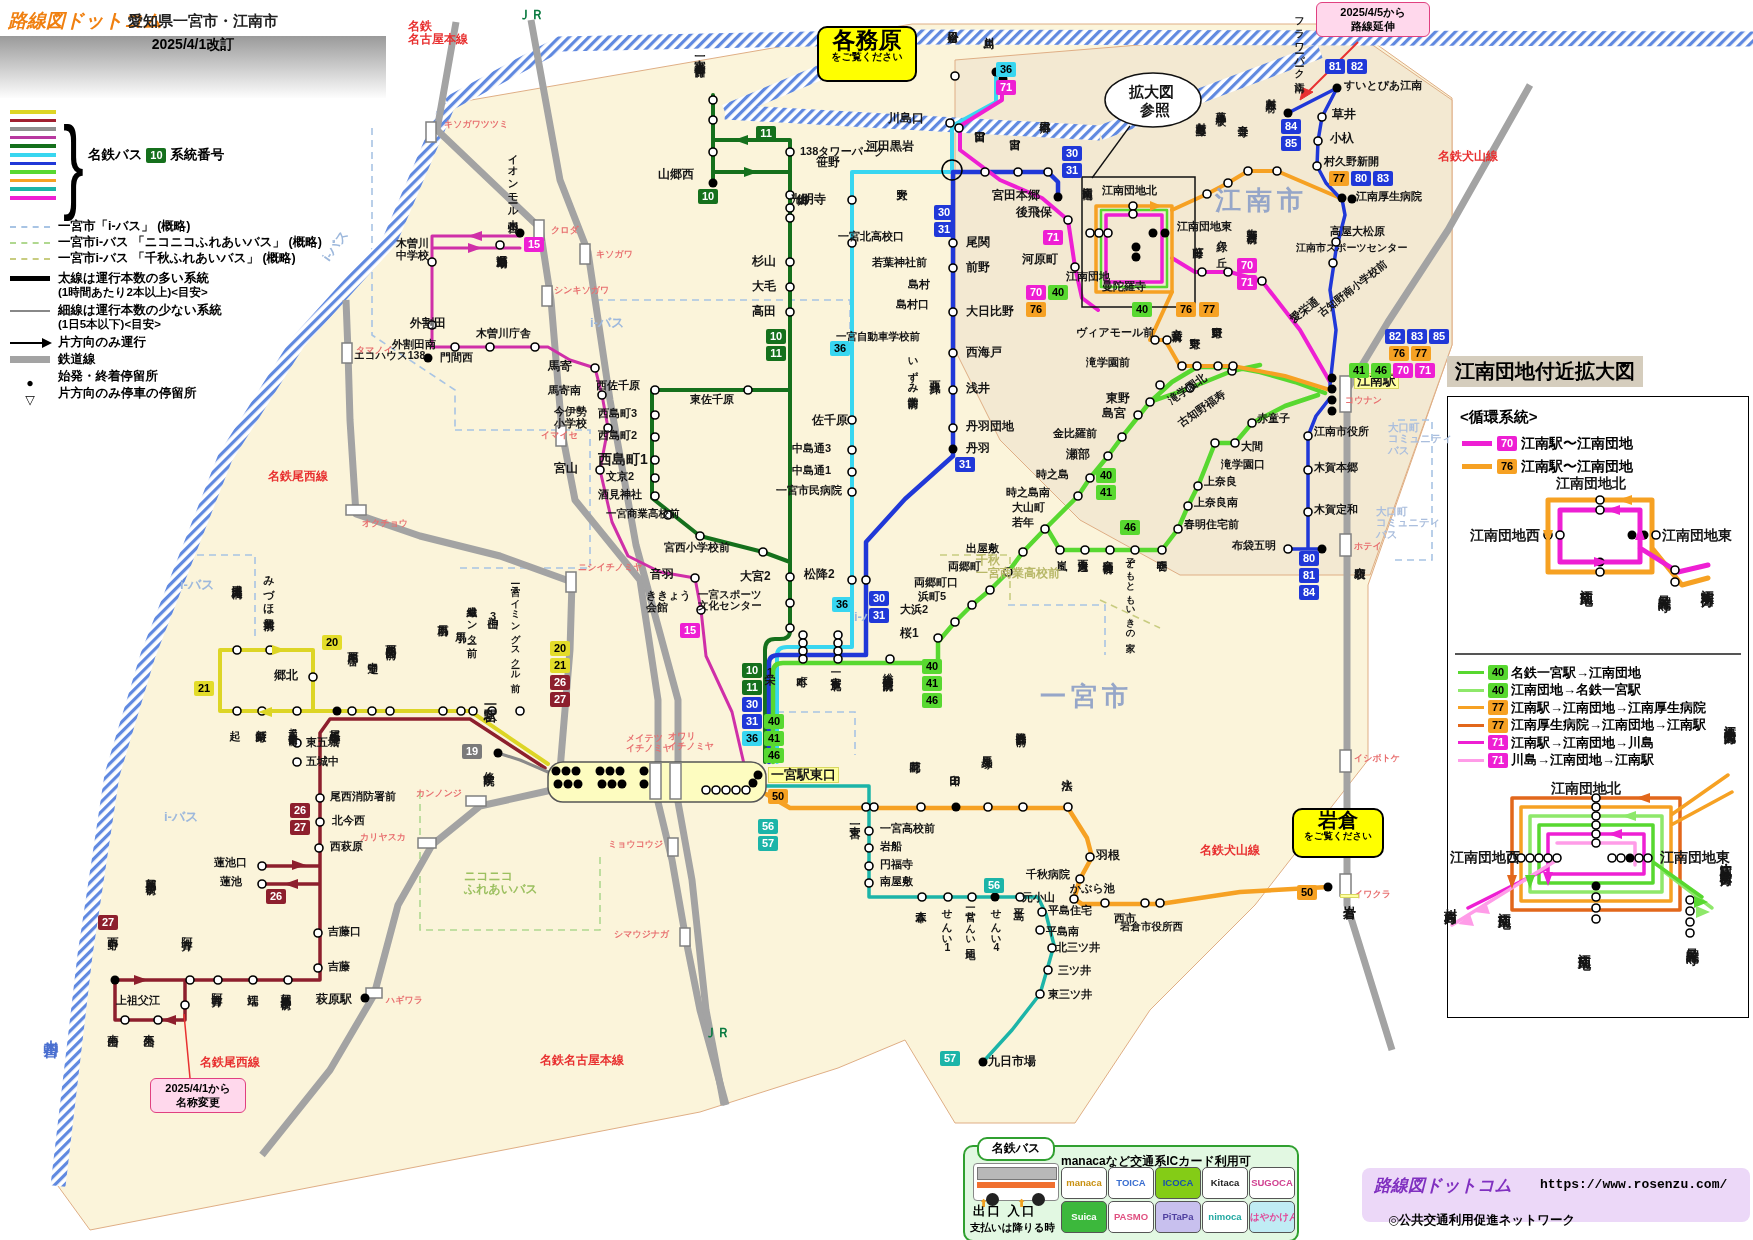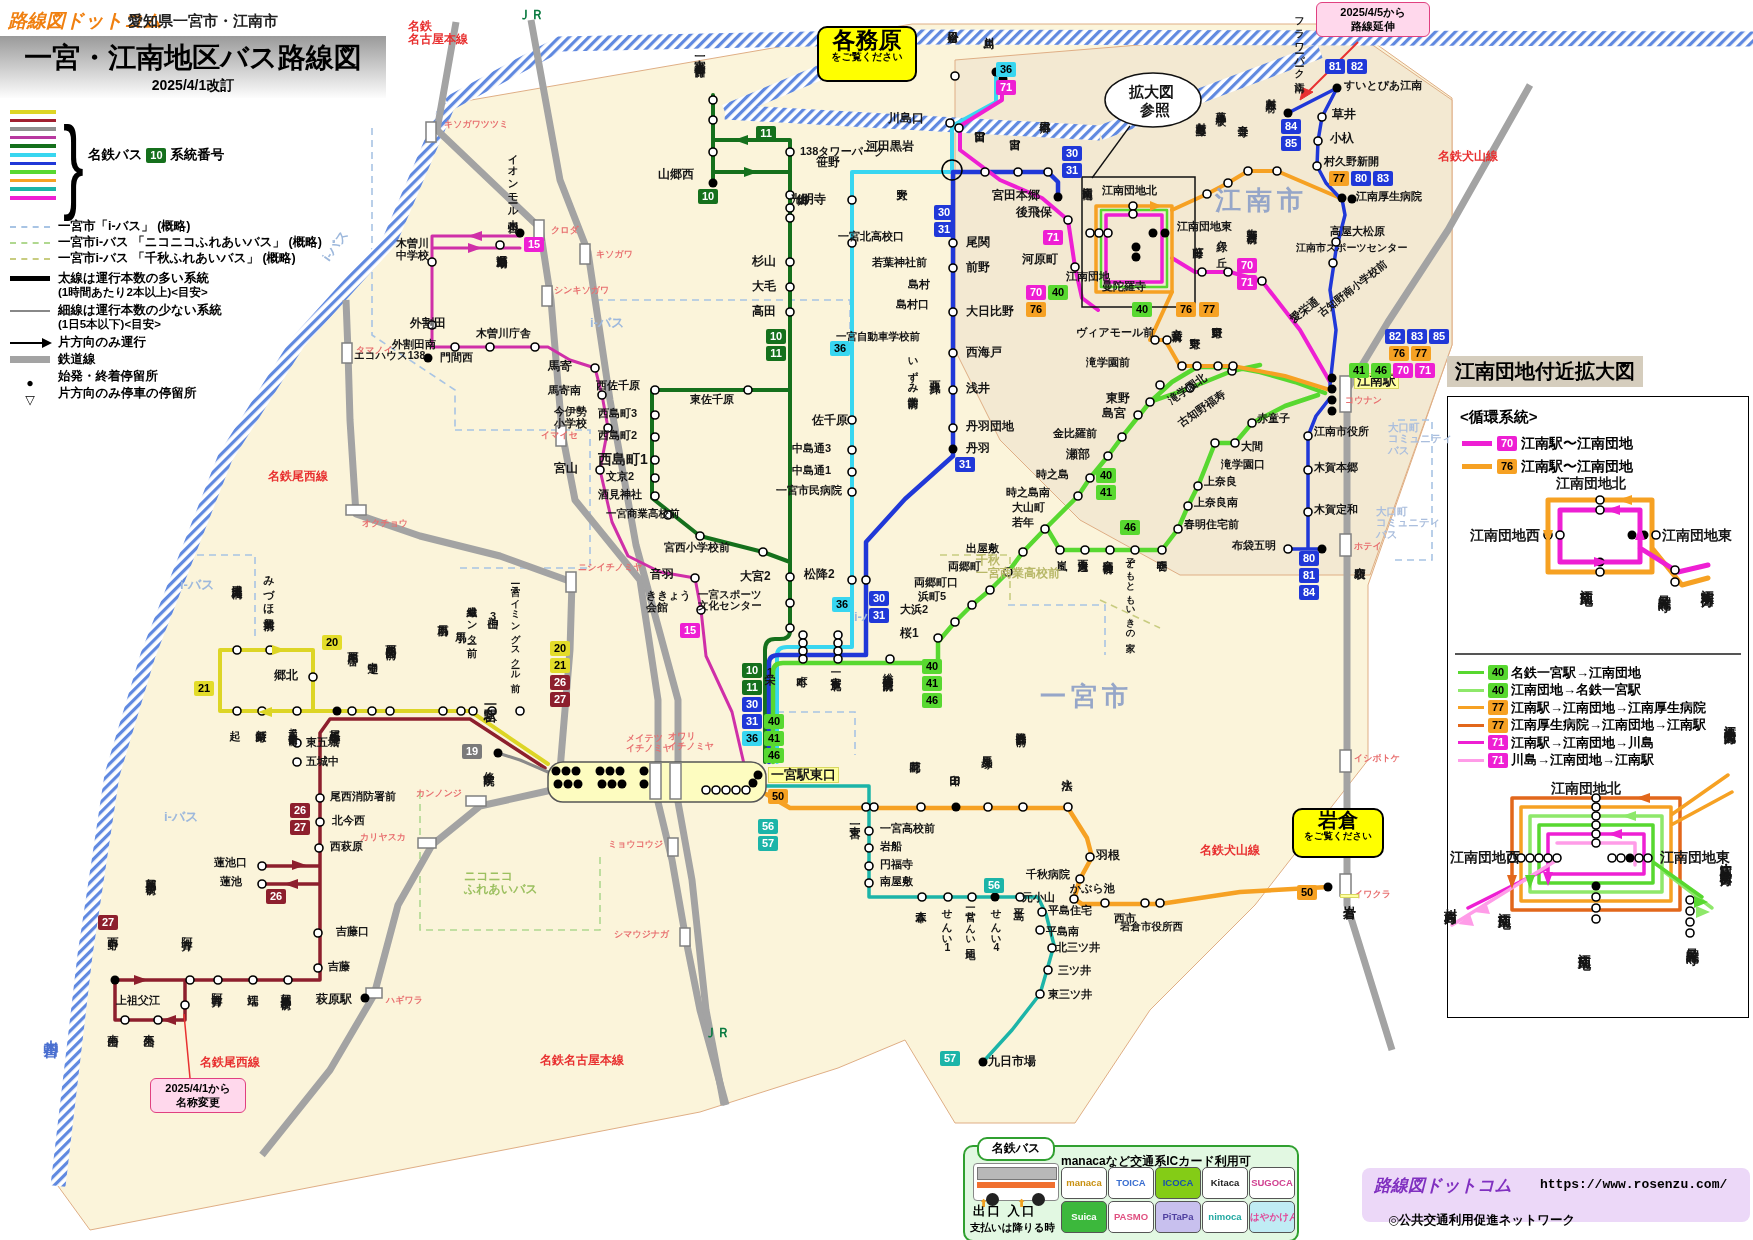--- a/index.html
+++ b/index.html
@@ -691,21 +691,21 @@
       <div class="lbl lv" style="left: 467px; top: 598px; font-size: 10.5px;">繊維センター前</div>
       <div class="lbl lv" style="left: 487px; top: 608px; font-size: 11px;">神山3</div>
       <div class="lbl lv" style="left: 511px; top: 578px; font-size: 9.5px;">一宮スイミングスクール前</div>
       <div class="lbl" style="left: 306px; top: 737px; font-size: 11px;">東五城</div>
       <div class="lbl" style="left: 306px; top: 756px; font-size: 11px;">五城中</div>
       <div class="lbl" style="left: 330px; top: 791px; font-size: 11px;">尾西消防署前</div>
       <div class="lbl" style="left: 332px; top: 815px; font-size: 11px;">北今西</div>
       <div class="lbl" style="left: 330px; top: 841px; font-size: 11px;">西萩原</div>
       <div class="lbl" style="left: 214px; top: 857px; font-size: 11px;">蓮池口</div>
       <div class="lbl" style="left: 220px; top: 876px; font-size: 11px;">蓮池</div>
-      <div class="lbl" style="left: 328px; top: 926px; font-size: 11px; margin-left: 8px;">吉藤口</div>
+      <div class="lbl" style="left: 328px; top: 926px; font-size: 11px;">吉藤口</div>
       <div class="lbl" style="left: 328px; top: 961px; font-size: 11px;">吉藤</div>
       <div class="lbl lv" style="left: 107px; top: 929px; font-size: 11px;">西中野</div>
       <div class="lbl lv" style="left: 146px; top: 870px; font-size: 10.5px;">朝日西小学校前</div>
       <div class="lbl lv" style="left: 181px; top: 929px; font-size: 11px;">阿古井</div>
       <div class="lbl" style="left: 116px; top: 995px; font-size: 11px;">上祖父江</div>
       <div class="lbl lv" style="left: 211px; top: 985px; font-size: 11px;">阿古井口</div>
       <div class="lbl lv" style="left: 247px; top: 985px; font-size: 11px;">江端</div>
       <div class="lbl lv" style="left: 281px; top: 985px; font-size: 10.5px;">朝日東小学校前</div>
       <div class="lbl" style="left: 316px; top: 993px; font-size: 12px;">萩原駅</div>
       <div class="lbl lv" style="left: 107px; top: 1025px; font-size: 11px;">南外山</div>
@@ -817,21 +817,20 @@
       <span class="bdg b-bl" style="left: 1299px; top: 551px;">80</span>
       <span class="bdg b-bl" style="left: 1299px; top: 568px;">81</span>
       <span class="bdg b-bl" style="left: 1299px; top: 585px;">84</span>
       <span class="bdg b-or" style="left: 1297px; top: 885px;">50</span>
     </div>
 
 <div id="header">
   <div id="hdr-logo">路線図ドットコム</div>
   <div id="hdr-region">愛知県一宮市・江南市</div>
   <div id="hdr-bar">
-    <div id="hdr-title">一宮・江南地区バス路線図</div>
     <div id="hdr-rev">2025/4/1改訂</div>
   </div>
 </div>
 
 <div id="legend">
   <div id="lg-swatches">
         <div class="lg-sw" style="top: 8px; background: rgb(221, 213, 37);"></div>
         <div class="lg-sw" style="top: 16.6px; background: rgb(160, 32, 48);"></div>
         <div class="lg-sw" style="top: 25.2px; background: rgb(144, 144, 144);"></div>
         <div class="lg-sw" style="top: 33.8px; background: rgb(184, 56, 160);"></div>

